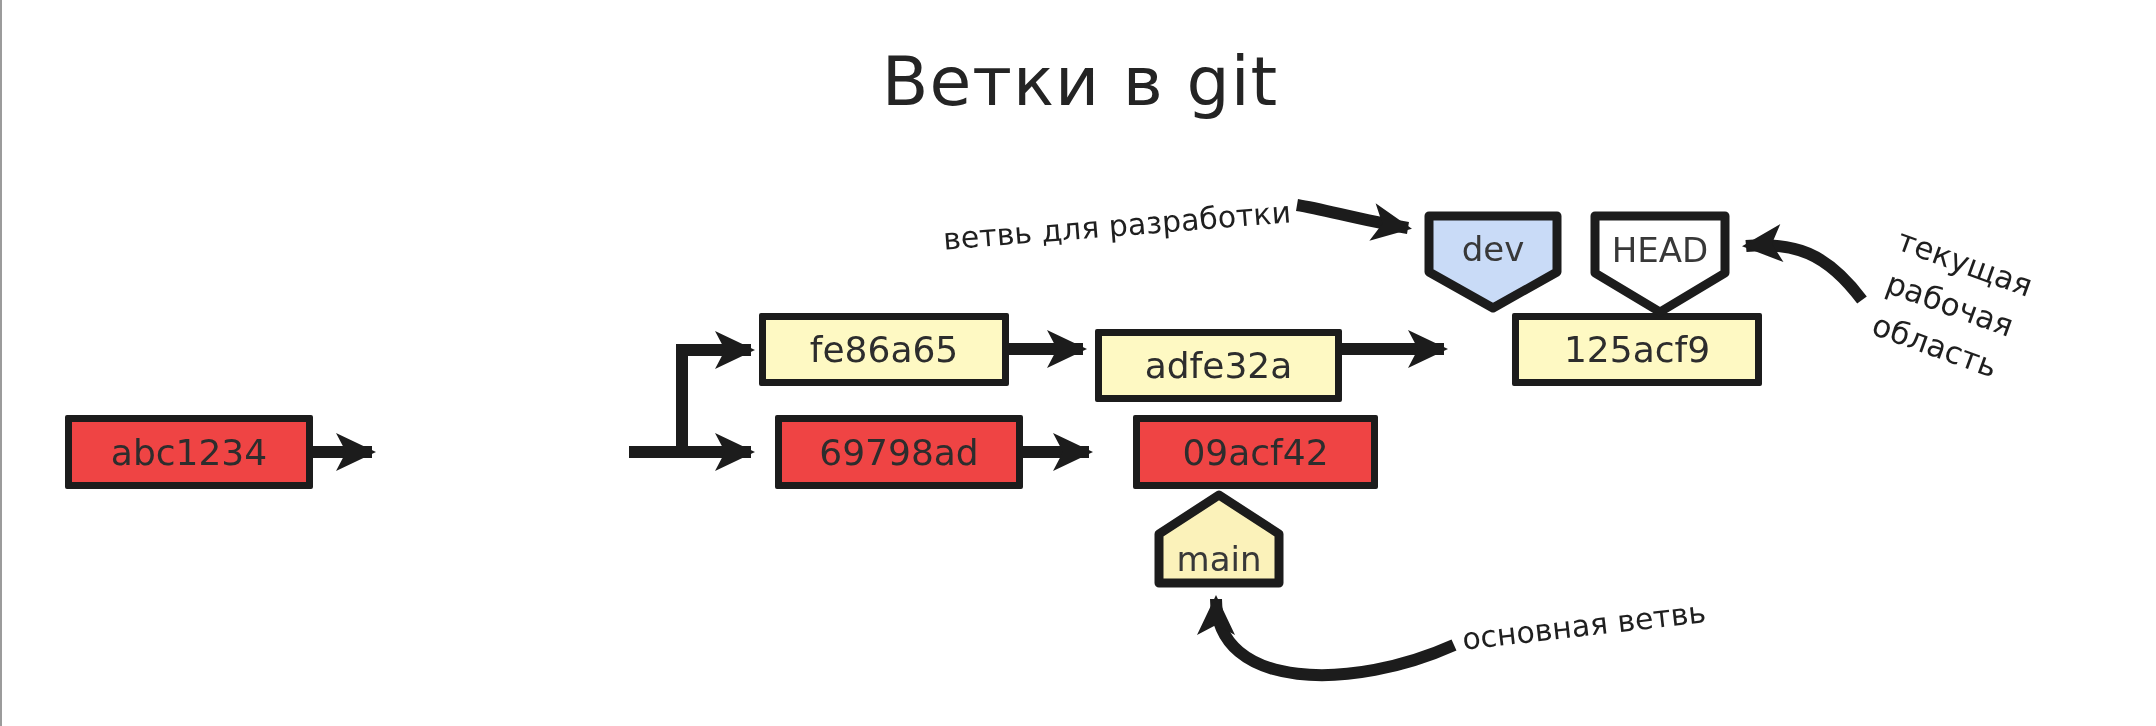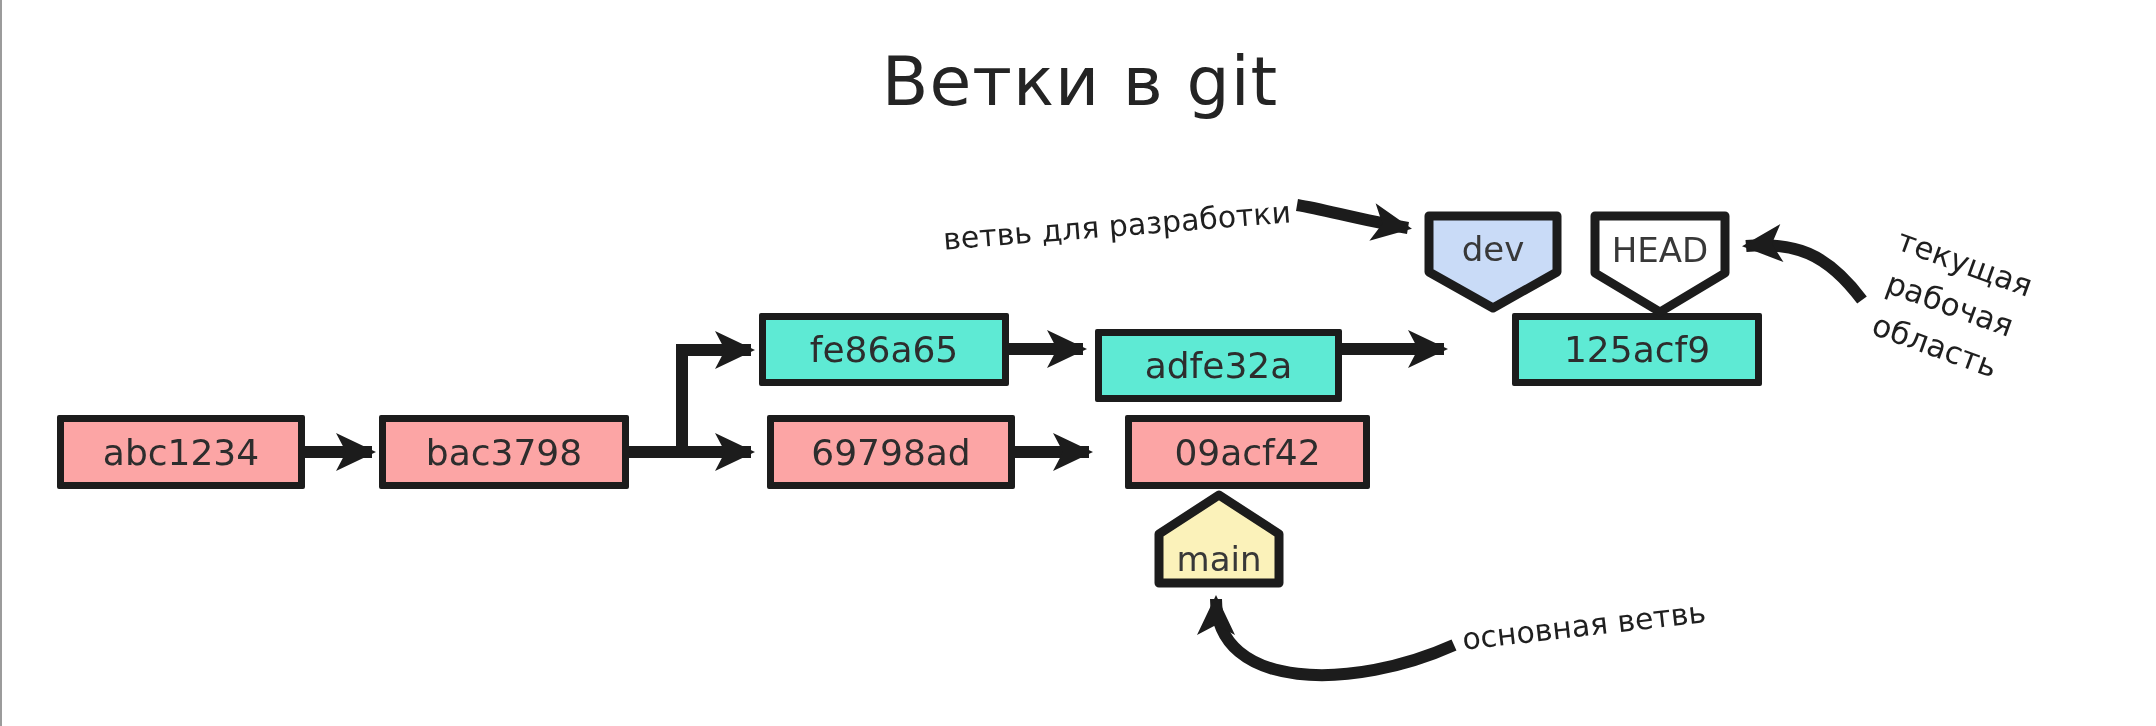--- a/index.html
+++ b/index.html
@@ -37,22 +37,22 @@
     position: absolute;
     box-sizing: border-box;
     border: 7px solid #1c1c1c;
     display: flex;
     align-items: center;
     justify-content: center;
     font-size: 36px;
     color: #2d2d2d;
     border-radius: 2px;
   }
-  .commit.yellow { background: #fca5a5; }
-  .commit.blue   { background: #5eead4; }
+  .commit.yellow { background: #ef4444; margin-left: 8px; }
+  .commit.blue   { background: #fef9c3; }
   .tag {
     position: absolute;
   }
   .tag text {
     font-family: "DejaVu Sans", "Liberation Sans", sans-serif;
     font-size: 34px;
     fill: #383838;
   }
   .note {
     position: absolute;
@@ -85,21 +85,20 @@
       <path d="M 1007,349 L 1081,349" marker-end="url(#ah)"></path>
       <path d="M 1005,452 L 1087,452" marker-end="url(#ah)"></path>
       <path d="M 1340,349 L 1442,349" marker-end="url(#ah)"></path>
       <path d="M 1295,205 C 1325,210 1358,220 1406,228" marker-end="url(#ah)"></path>
       <path d="M 1860,300 C 1824,252 1792,242 1744,246" marker-end="url(#ah)"></path>
       <path d="M 1452,645 C 1352,690 1214,692 1214,599" marker-end="url(#ah)"></path>
     </g>
   </svg>
 
   <div class="commit yellow" style="left:55px;  top:415px; width:248px; height:74px">abc1234</div>
-  <div class="commit yellow" style="left:377px; top:415px; width:250px; height:74px">bac3798</div>
   <div class="commit blue" style="left:757px; top:313px; width:250px; height:73px">fe86a65</div>
   <div class="commit blue" style="left:1093px;top:329px; width:247px; height:73px">adfe32a</div>
   <div class="commit blue" style="left:1510px;top:313px; width:250px; height:73px">125acf9</div>
   <div class="commit yellow" style="left:765px; top:415px; width:248px; height:74px">69798ad</div>
   <div class="commit yellow" style="left:1123px;top:415px; width:245px; height:74px">09acf42</div>
 
   <svg class="tag" style="left:1418px; top:207px" width="146" height="108" viewBox="0 0 146 108">
     <polygon points="9,9 137,9 137,65 73,101 9,65" stroke="#1c1c1c" stroke-width="9" stroke-linejoin="round" fill="#C9DBF7"></polygon>
     <text x="73" y="42" text-anchor="middle" dominant-baseline="central">dev</text>
   </svg>

